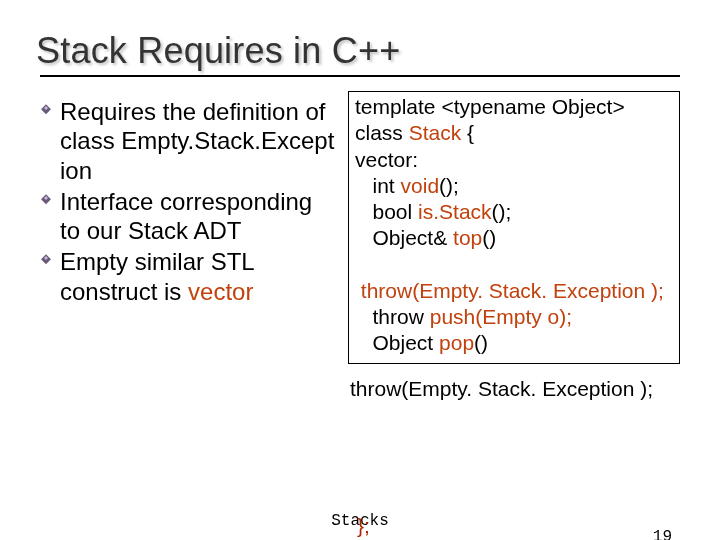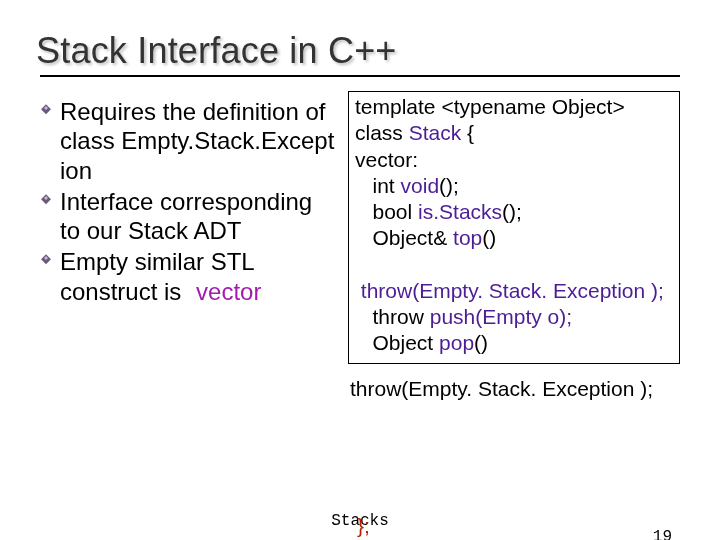--- a/index.html
+++ b/index.html
@@ -7,34 +7,34 @@
   .slide { width: 720px; height: 540px; position: relative; padding: 20px 40px 0 40px; }
   .title { font-size: 36px; font-weight: 400; color: #333; text-shadow: 2px 2px 3px rgba(0,0,0,0.25); margin: 10px 0 0 -4px; letter-spacing: 0.2px; }
   .rule { border-bottom: 2px solid #000; margin: 3px 0 14px 0; width: 100%; }
   .cols { display: flex; gap: 10px; }
   .left { width: 298px; padding-top: 6px; }
   .right { flex: 1; }
   .bullet { display: flex; margin-bottom: 2px; }
   .bicon { width: 14px; flex-shrink: 0; margin-top: 7px; margin-right: 6px; }
   .bicon svg { display: block; }
   .btext { font-size: 24px; line-height: 1.22; color: #000; }
-  .btext .vec { color: #a21caf; margin-left: 8px; }
+  .btext .vec { color: #c2410c; }
   .codebox { border: 1px solid #000; padding: 2px 6px 6px 6px; background: #fff; }
   .code { font-size: 21px; line-height: 1.25; font-family: Tahoma, Verdana, Arial, sans-serif; color: #000; white-space: pre-wrap; }
-  .red { color: #4c1d95; }
+  .red { color: #c2410c; }
   .below { margin-top: 12px; font-size: 21px; line-height: 1.25; color: #000; padding-left: 4px; }
   .footer { position: absolute; bottom: 10px; left: 0; width: 100%; display: flex; justify-content: center; align-items: center; font-size: 16px; color: #000; font-family: Liberation Mono, monospace; }
   .footer .pgnum { position: absolute; right: 48px; margin-top: 32px; }
   .brace { position: absolute; bottom: 2px; left: 357px; font-size: 21px; color: #b22200; }
 </style>
 </head>
 <body>
 
 <div class="slide">
-  <div class="title">Stack Interface in C++</div>
+  <div class="title">Stack Requires in C++</div>
   <div class="rule"></div>
 
   <div class="cols">
     <div class="left">
 
       <div class="bullet">
         <span class="bicon">
           <svg width="12" height="12" viewBox="0 0 12 12">
               <rect x="2" y="2" width="7" height="7" transform="rotate(45 6 6)" fill="#6a5a7a"></rect>
               <rect x="3.2" y="3.2" width="2.8" height="2.8" transform="rotate(45 6 6)" fill="#c6b8d6"></rect>
@@ -64,21 +64,21 @@
       </div>
 
     </div>
 
     <div class="right">
       <div class="codebox">
         <div class="code"><span>template &lt;typename Object&gt;</span>
 <span>class </span><span class="red">Stack</span><span> {</span>
 <span>vector:</span>
 <span>   int </span><span class="red">void</span><span>();</span>
-<span>   bool </span><span class="red">is.Stacks</span><span>();</span>
+<span>   bool </span><span class="red">is.Stack</span><span>();</span>
 <span>   Object&amp; </span><span class="red">top</span><span>()</span>
 
 <span class="red"> throw(Empty. Stack. Exception );</span>
 <span>   throw </span><span class="red">push</span><span class="red">(Empty o);</span>
 <span>   Object </span><span class="red">pop</span><span>()</span></div>
       </div>
 
       <div class="below red" style="padding-left:2px;">throw(Empty. Stack. Exception );</div>
     </div>
   </div>

